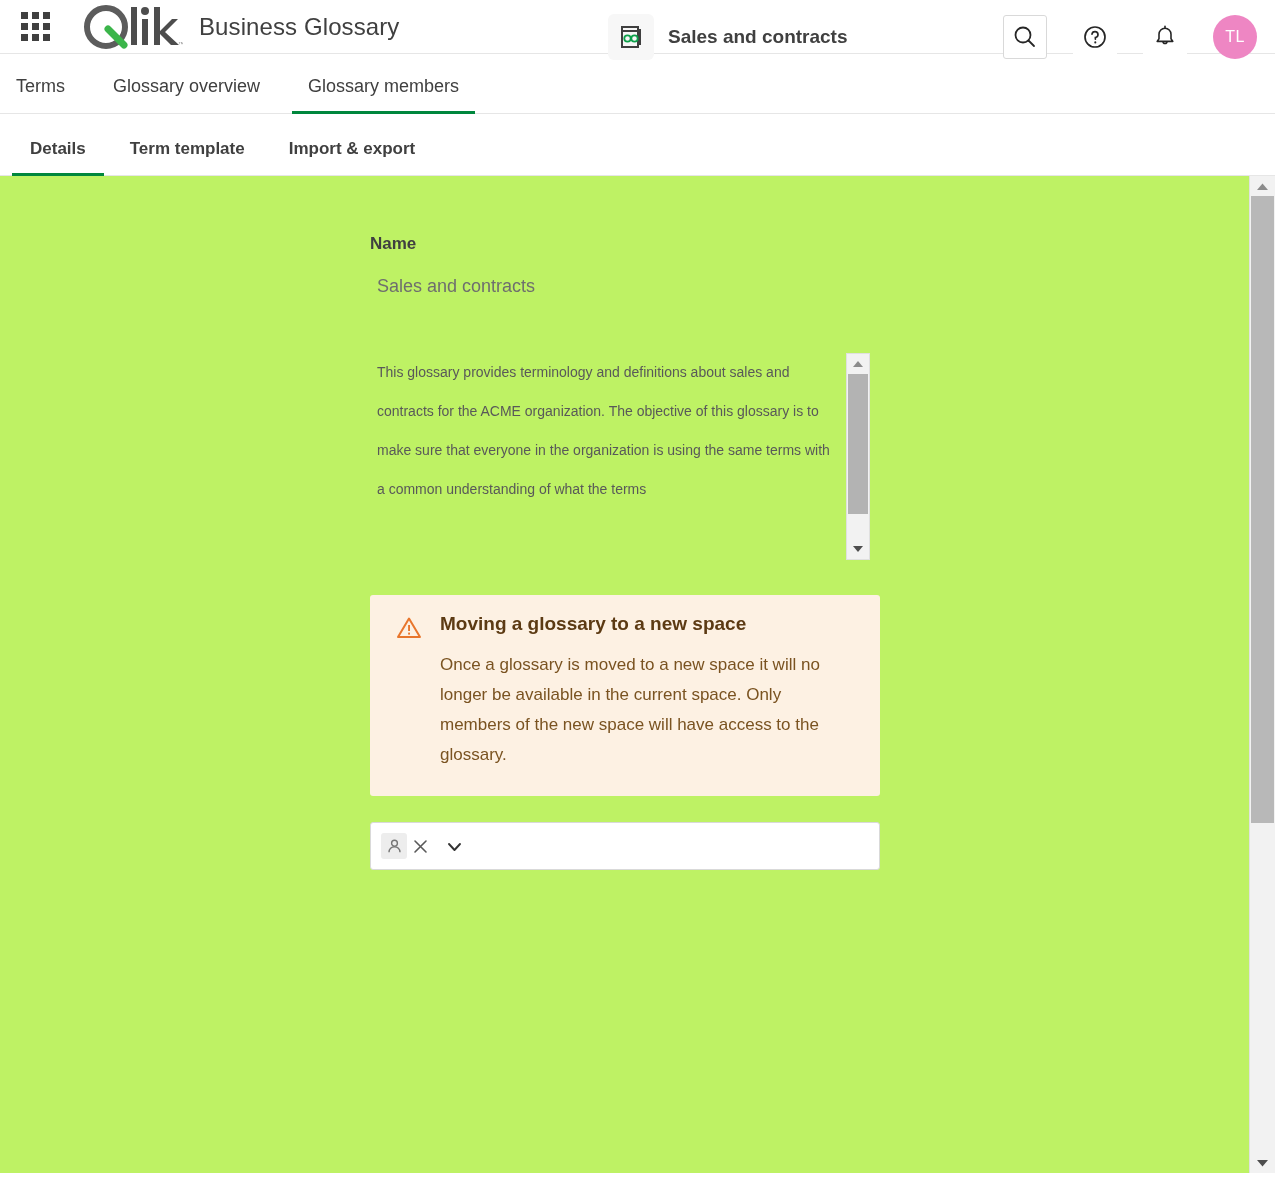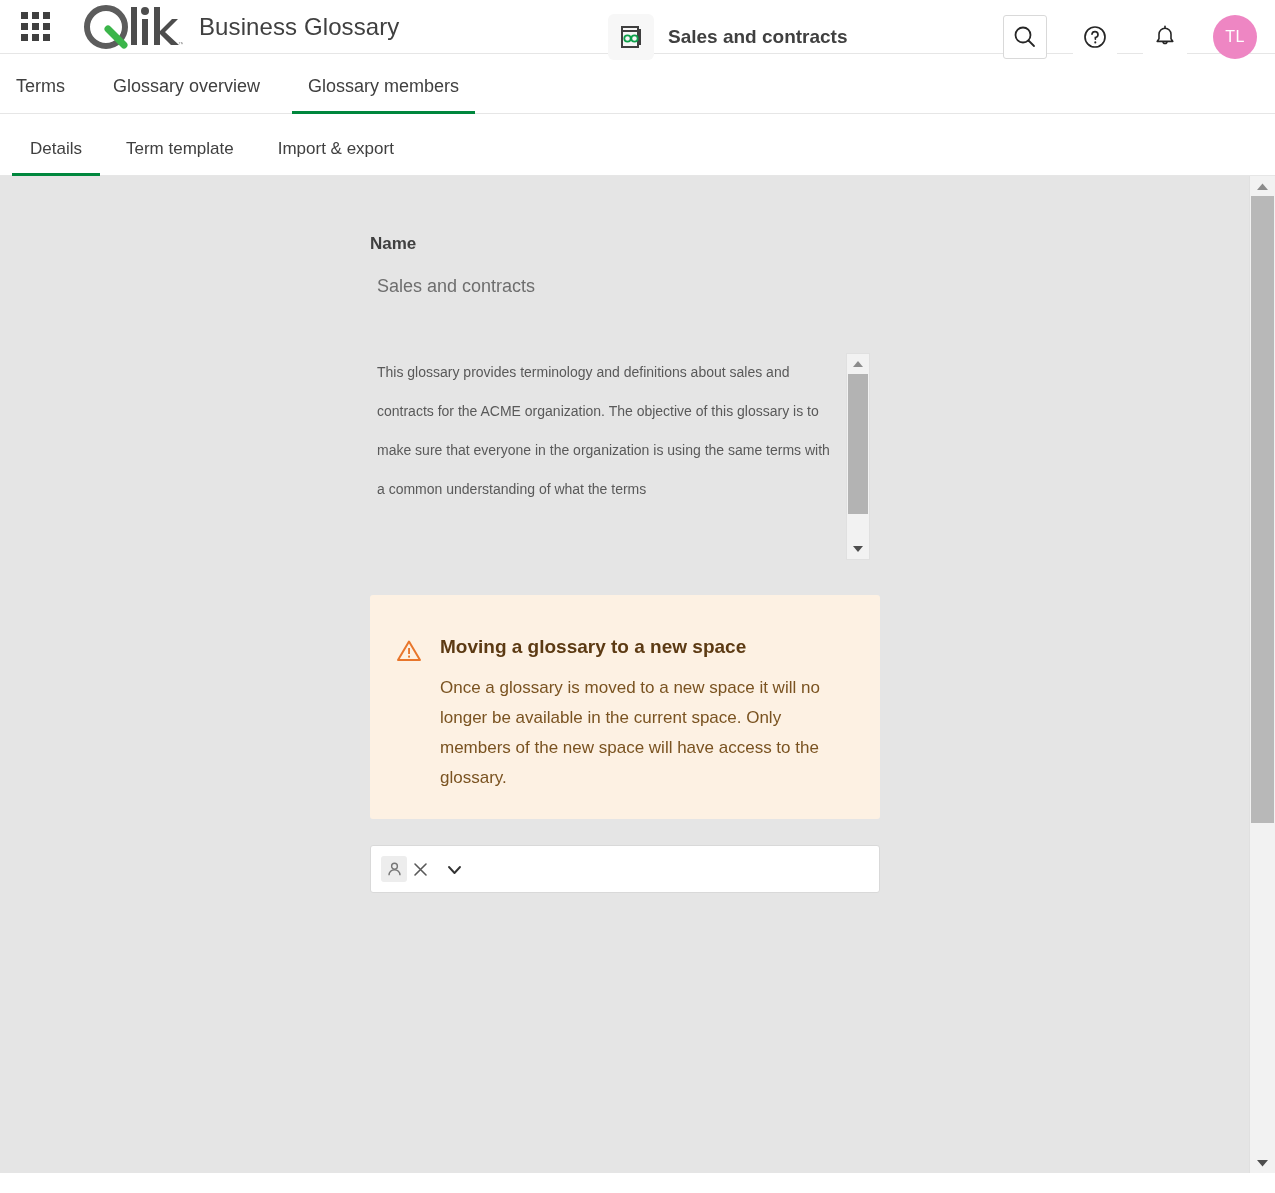--- a/index.html
+++ b/index.html
@@ -119,38 +119,39 @@
   .tab-p.active { border-bottom-color: #00873d; font-weight: normal; }
 
   
   .tabs-secondary {
     height: 62px;
     display: flex;
     align-items: flex-end;
     padding-left: 12px;
     border-bottom: 1px solid #e6e6e6;
     background: #ffffff;
+    font-weight: bold;
   }
   .tab-s {
     font-size: 17px;
     color: #404040;
     padding: 0 18px 14px 18px;
     margin-right: 8px;
     cursor: pointer;
     border-bottom: 3px solid transparent;
     position: relative;
     top: 1px;
   }
   .tab-s.active { border-bottom-color: #00873d; }
 
   
   .content {
     position: relative;
     height: calc(1193px - 74px - 60px - 62px);
-    background: #e5e5e5;
+    background: #bef264;
     overflow: hidden;
   }
   .form {
     position: absolute;
     left: 370px;
     top: 58px;
     width: 520px;
   }
   .field-label {
     font-size: 17px;
@@ -206,21 +207,21 @@
     width: 20px;
     background: #b3b3b3;
     cursor: pointer;
   }
 
   
   .callout {
     width: 510px;
     background: #fdf1e3;
     border-radius: 3px;
-    padding: 41px 26px 26px 26px;
+    padding: 18px 26px 26px 26px;
     display: flex;
     gap: 18px;
   }
   .callout-title {
     font-size: 19px;
     font-weight: bold;
     color: #5c3a13;
     margin-bottom: 14px;
   }
   .callout-body {

